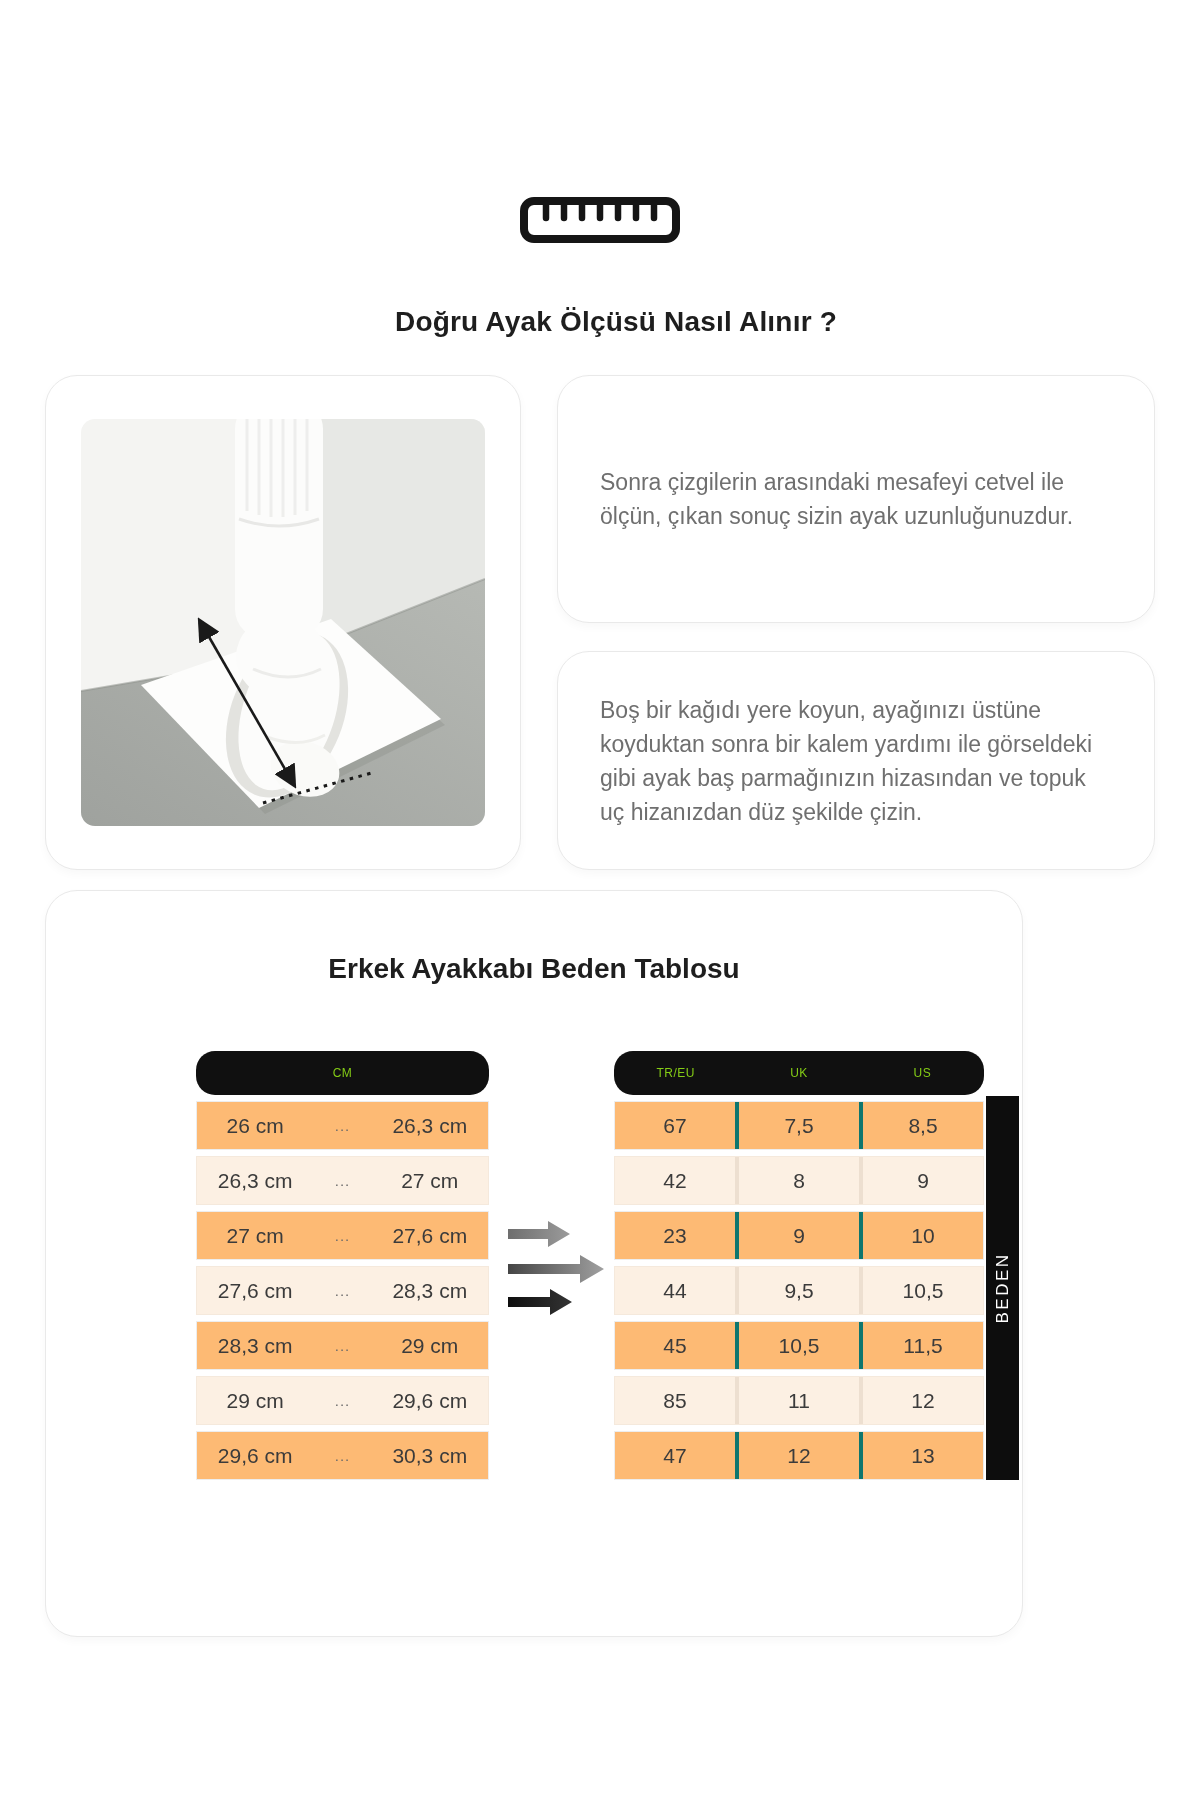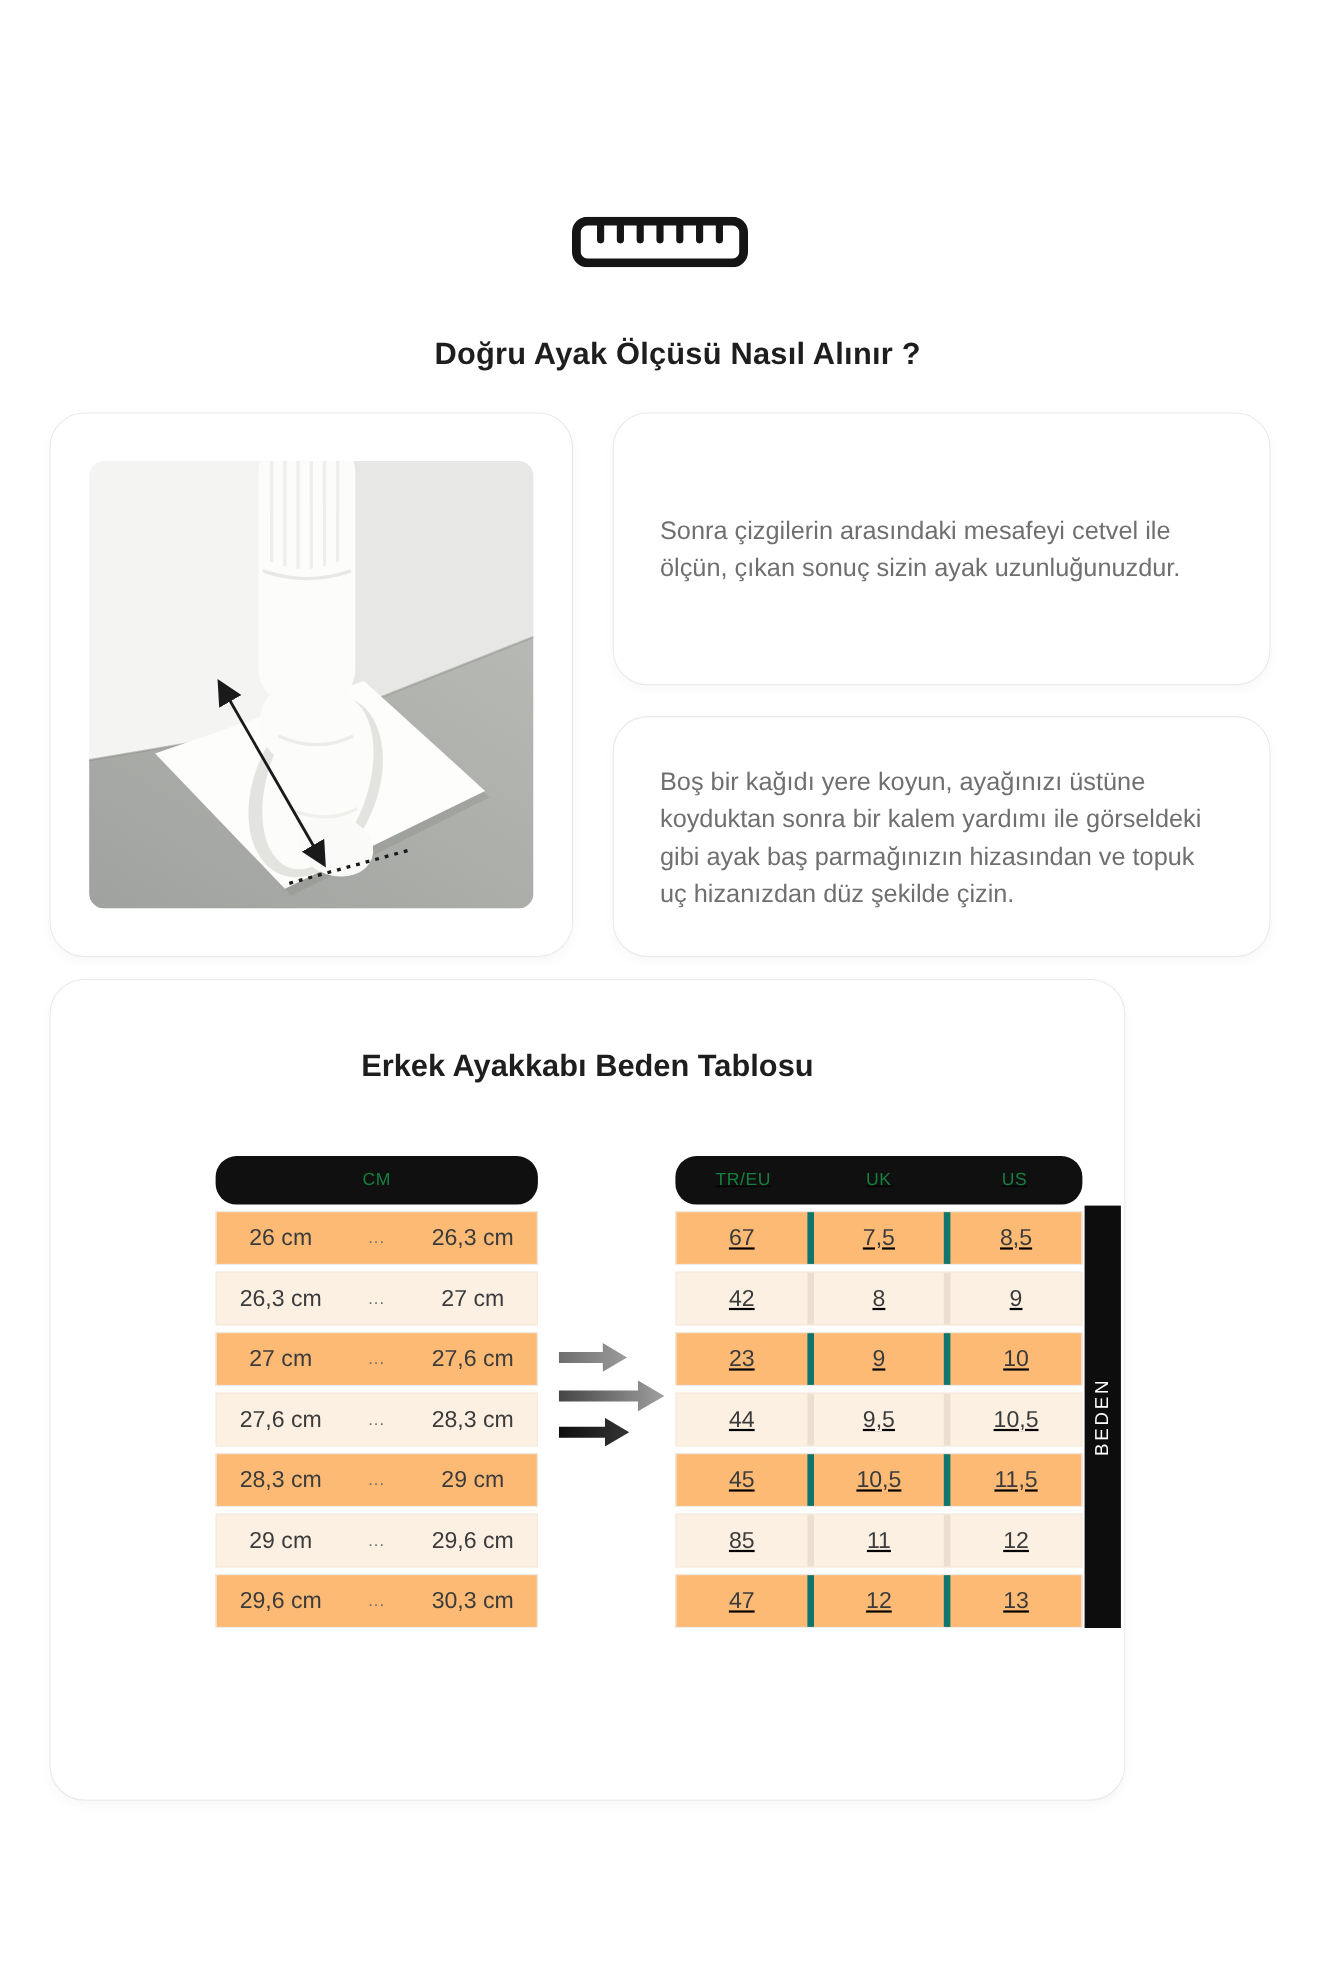--- a/index.html
+++ b/index.html
@@ -26,32 +26,32 @@
   .info-card{display:flex;align-items:center;padding:0 42px;}
   .info-card-1{height:219px;}
   .info-card-2{flex:1;}
   .info-card p{margin:0;font-size:23px;line-height:34px;color:#6f6f6f;}
 
   
   .table-card{position:absolute;left:45px;top:890px;width:978px;height:747px;}
 
   .s-table{position:absolute;box-sizing:border-box;}
   .cm-table{left:150px;top:160px;width:293px;}
-  .size-table{left:568px;top:160px;width:370px;text-decoration:underline;}
-  .t-head{height:44px;background:#101010;color:#15803d;font-size:16px;font-weight:500;
+  .size-table{left:568px;top:160px;width:370px;}
+  .t-head{height:44px;background:#101010;color:#84cc16;font-size:12px;font-weight:500;
           display:flex;align-items:center;justify-content:center;letter-spacing:.5px;border-radius:19px;}
   .t-head.three{justify-content:stretch;}
   .t-head.three span{flex:1;text-align:center;}
   .t-row{display:flex;align-items:center;height:49px;margin-top:6px;background:#fdba74;
          border:1px solid #ededed;box-sizing:border-box;font-size:21px;color:#3b3b3b;}
   .t-row.alt{background:#fcf0e3;border-color:#f5e9dc;}
   .c-from,.c-to{width:40%;text-align:center;}
   .c-sep{width:20%;text-align:center;font-size:15px;color:#6b6b6b;letter-spacing:1px;}
   .sc{flex:1;align-self:stretch;display:flex;align-items:center;justify-content:center;}
-  .sc + .sc{border-left:6px solid #0f766e;}
+  .sc + .sc{border-left:4px solid #0f766e;}
   .t-row.alt .sc + .sc{border-left-color:#eddfd0;}
 
   
   .beden-bar{position:absolute;left:940px;top:205px;width:33px;height:384px;background:#0d0d0d;
              display:flex;align-items:center;justify-content:center;}
   .beden-bar span{transform:rotate(-90deg);color:#ffffff;font-size:17px;font-weight:500;
                   letter-spacing:2.5px;white-space:nowrap;}
 
   
   .arrow{position:absolute;}

